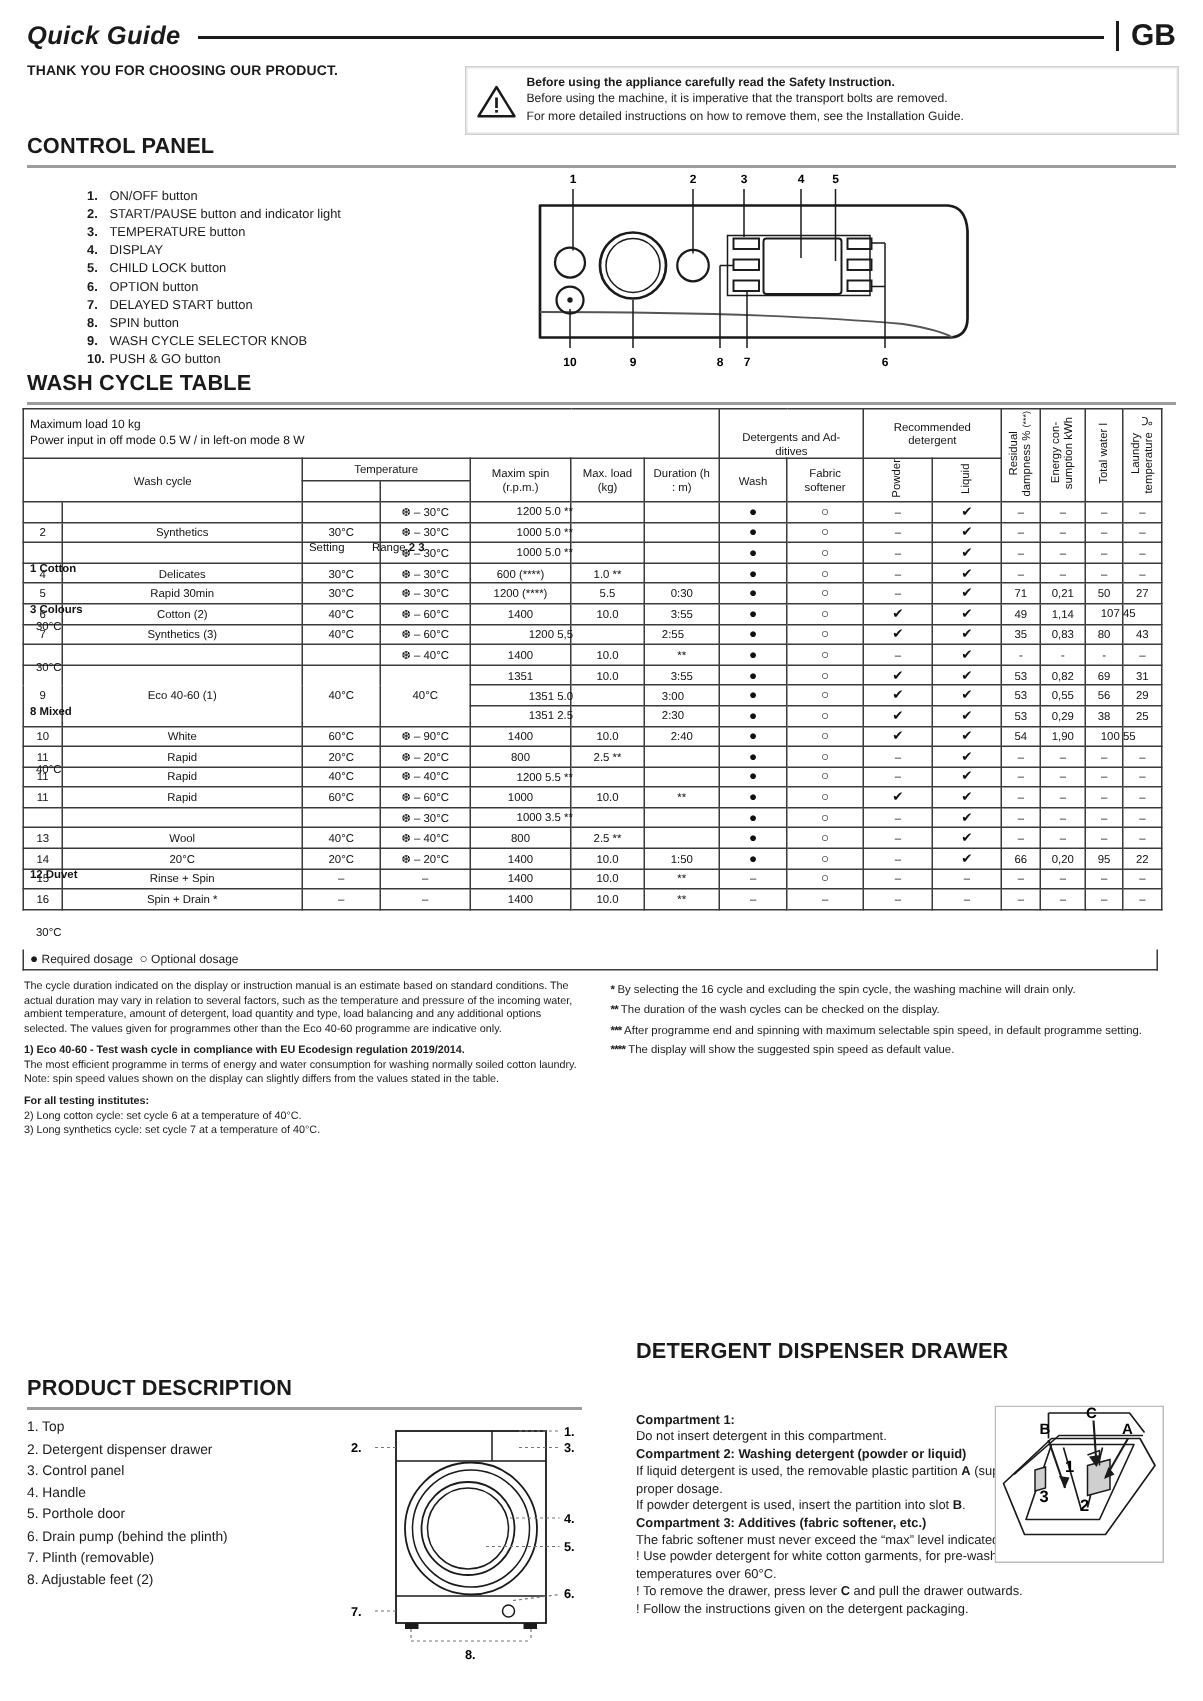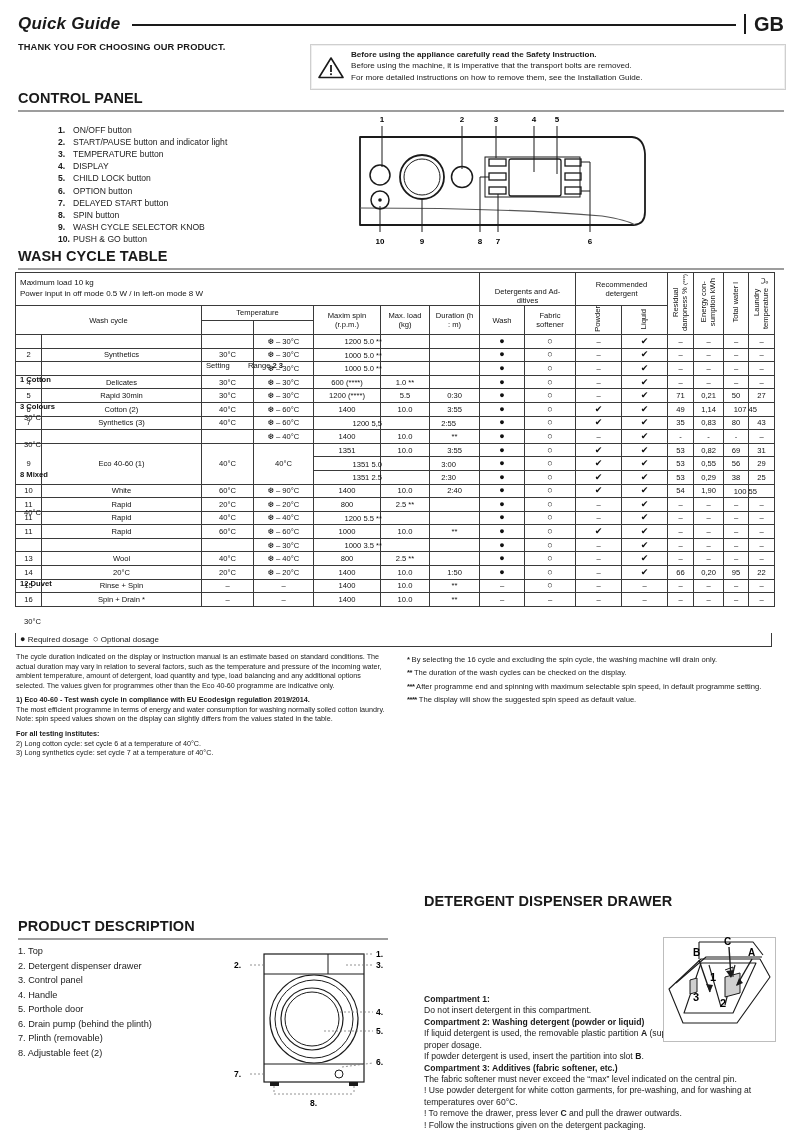--- a/index.html
+++ b/index.html
@@ -59,21 +59,21 @@
   .notes-l .gap{margin-top:5px;}
   .notes-l b{font-weight:bold;}
   .notes-r{position:absolute;left:407px;top:655px;width:370px;font-size:7.6px;line-height:1.38;}
   .notes-r p{margin:0 0 3px 0;}
   .ast{font-weight:bold;letter-spacing:-0.5px;}
 
   
   .pd-list{position:absolute;left:18px;top:944px;font-size:9.2px;line-height:1.58;}
   .pd-list div{white-space:nowrap;}
 
-  .dd-txt{position:absolute;left:424px;top:994px;width:352px;font-size:8.6px;line-height:1.33;}
+  .dd-txt{position:absolute;left:424px;top:941px;width:352px;font-size:8.6px;line-height:1.33;}
   .dd-txt p{margin:0;}
   .dd-txt b{font-weight:bold;}
 
   
   .dia{position:absolute;}
   svg{display:block;}
 </style>
 </head>
 <body>
 

